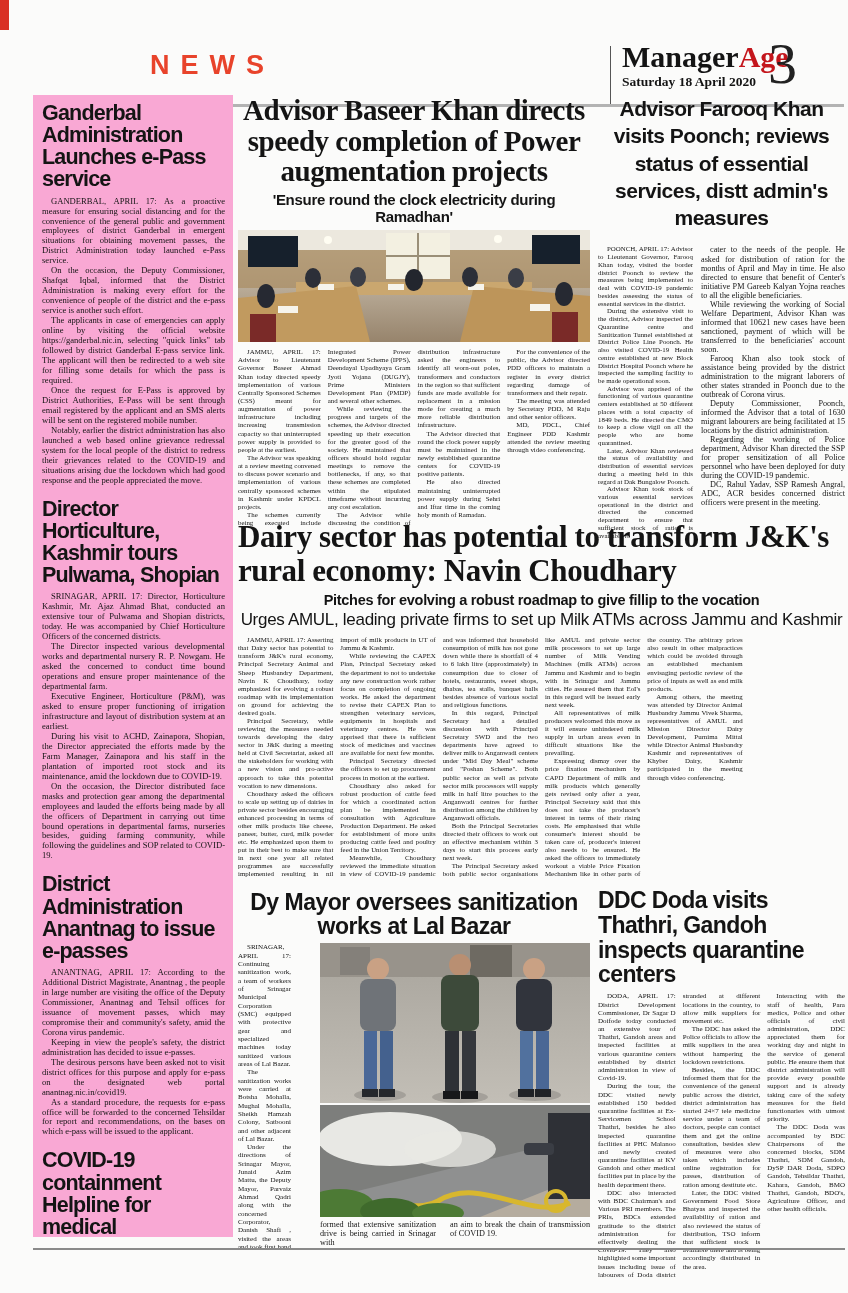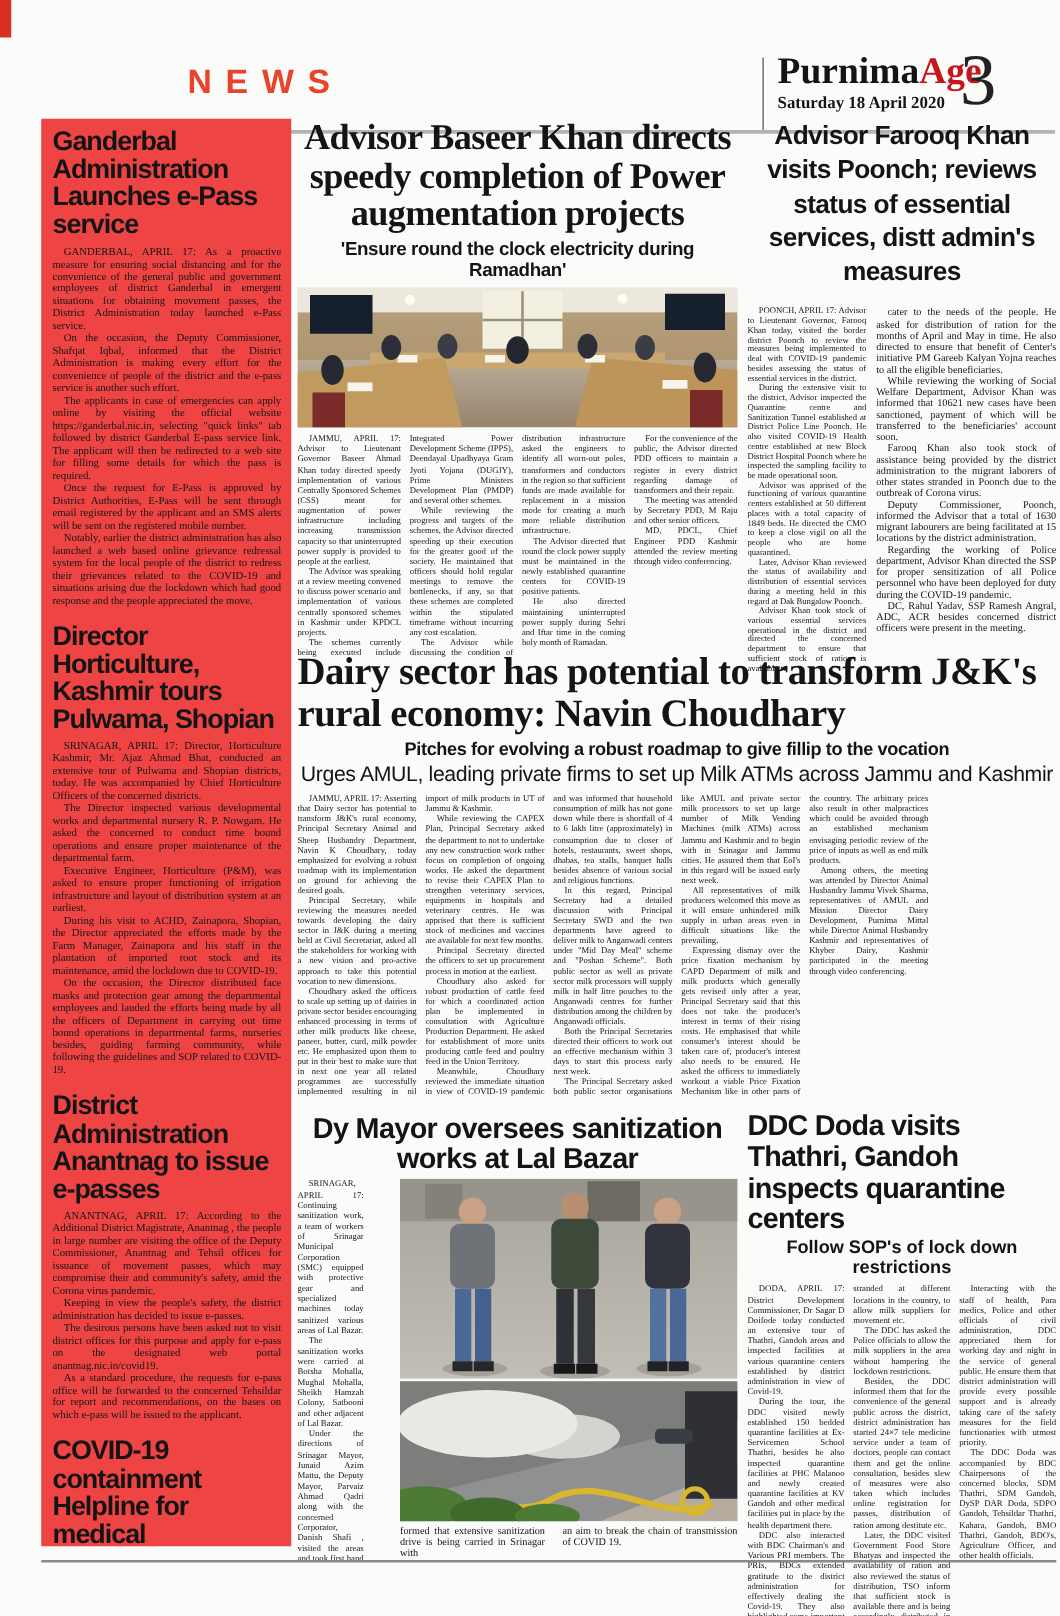--- a/index.html
+++ b/index.html
@@ -19,21 +19,21 @@
   #head-rule{left:38px;top:104px;width:806px;height:3px;background:#b3b3b3;}
   #bottom-rule{left:33px;top:1248px;width:812px;height:2px;background:#8a8a8a;}
 
   
   .sans{font-family:"Liberation Sans",sans-serif;}
   .jbody{text-align:justify;}
   .jbody p{margin:0;text-indent:9px;}
   h1,h2,h3{margin:0;font-weight:700;}
 
   
-  #left-panel{left:33px;top:95px;width:200px;height:1142px;background:#ef4444;
+  #left-panel{left:33px;top:95px;width:200px;height:1142px;background:#f9a8d4;
               box-sizing:border-box;padding:5px 8px 6px 9px;overflow:hidden;}
   .lp-head{font-family:"Liberation Sans",sans-serif;font-size:21.5px;line-height:1.03;
            letter-spacing:-0.8px;margin:2px 0 6px 0;}
   .lp-body{font-size:8.6px;line-height:1.16;}
   .lp-gap{margin-top:12px;}
 
   
   #center-article{left:238px;top:95px;width:352px;}
   #center-headline{font-size:29px;line-height:1.06;text-align:center;letter-spacing:-0.5px;}
   #center-kicker{font-size:15px;text-align:center;margin-top:4px;letter-spacing:-0.3px;}
@@ -75,21 +75,21 @@
   #ddc-body{margin-top:5px;height:292px;column-count:3;column-gap:7px;column-fill:auto;
             font-size:7px;line-height:1.17;overflow:hidden;}
 </style>
 </head>
 <body>
 
 <div class="abs" id="corner-mark"></div>
 <div class="abs" id="news-label">NEWS</div>
 <div class="abs" id="mast-line"></div>
 <div class="abs" id="masthead">
-  <div id="mast-title"><span>Purnima</span><span class="red">Age</span></div>
+  <div id="mast-title"><span>Manager</span><span class="red">Age</span></div>
   <div id="mast-date">Saturday 18 April 2020</div>
 </div>
 <div class="abs" id="page-num">3</div>
 <div class="abs" id="head-rule"></div>
 
 <div class="abs" id="left-panel">
   <h2 class="lp-head">Ganderbal Administration Launches e-Pass service</h2>
   <div class="lp-body jbody">
       <p>GANDERBAL, APRIL 17: As a proactive measure for ensuring social distancing and for the convenience of the general public and government employees of district Ganderbal in emergent situations for obtaining movement passes, the District Administration today launched e-Pass service.</p>
       <p>On the occasion, the Deputy Commissioner, Shafqat Iqbal, informed that the District Administration is making every effort for the convenience of people of the district and the e-pass service is another such effort.</p>
@@ -280,21 +280,20 @@
       <div id="dymayor-captions">
         <div id="dm-cap-left" class="dm-cap">formed that extensive sanitization drive is being carried in Srinagar with</div>
         <div id="dm-cap-right" class="dm-cap">an aim to break the chain of transmission of COVID 19.</div>
       </div>
     </div>
   </div>
 </div>
 
 <div class="abs" id="ddc-article">
   <h1 id="ddc-headline" class="sans">DDC Doda visits Thathri, Gandoh inspects quarantine centers</h1>
-  <div id="ddc-subhead" class="sans" style="font-weight:700;">Follow SOP's of lock down restrictions</div>
   <div id="ddc-body" class="jbody">
       <p>DODA, APRIL 17: District Development Commissioner, Dr Sagar D Doifode today conducted an extensive tour of Thathri, Gandoh areas and inspected facilities at various quarantine centers established by district administration in view of Covid-19.</p>
       <p>During the tour, the DDC visited newly established 150 bedded quarantine facilities at Ex-Servicemen School Thathri, besides he also inspected quarantine facilities at PHC Malanoo and newly created quarantine facilities at KV Gandoh and other medical facilities put in place by the health department there.</p>
       <p>DDC also interacted with BDC Chairman's and Various PRI members. The PRIs, BDCs extended gratitude to the district administration for effectively dealing the Covid-19. They also highlighted some important issues including issue of labourers of Doda district stranded at different locations in the country, to allow milk suppliers for movement etc.</p>
       <p>The DDC has asked the Police officials to allow the milk suppliers in the area without hampering the lockdown restrictions.</p>
       <p>Besides, the DDC informed them that for the convenience of the general public across the district, district administration has started 24×7 tele medicine service under a team of doctors, people can contact them and get the online consultation, besides slew of measures were also taken which includes online registration for passes, distribution of ration among destitute etc.</p>
       <p>Later, the DDC visited Government Food Store Bhatyas and inspected the availability of ration and also reviewed the status of distribution, TSO inform that sufficient stock is available there and is being accordingly distributed in the area.</p>
       <p>Interacting with the staff of health, Para medics, Police and other officials of civil administration, DDC appreciated them for working day and night in the service of general public. He ensure them that district administration will provide every possible support and is already taking care of the safety measures for the field functionaries with utmost priority.</p>
       <p>The DDC Doda was accompanied by BDC Chairpersons of the concerned blocks, SDM Thathri, SDM Gandoh, DySP DAR Doda, SDPO Gandoh, Tehsildar Thathri, Kahara, Gandoh, BMO Thathri, Gandoh, BDO's, Agriculture Officer, and other health officials.</p>
     </div>

